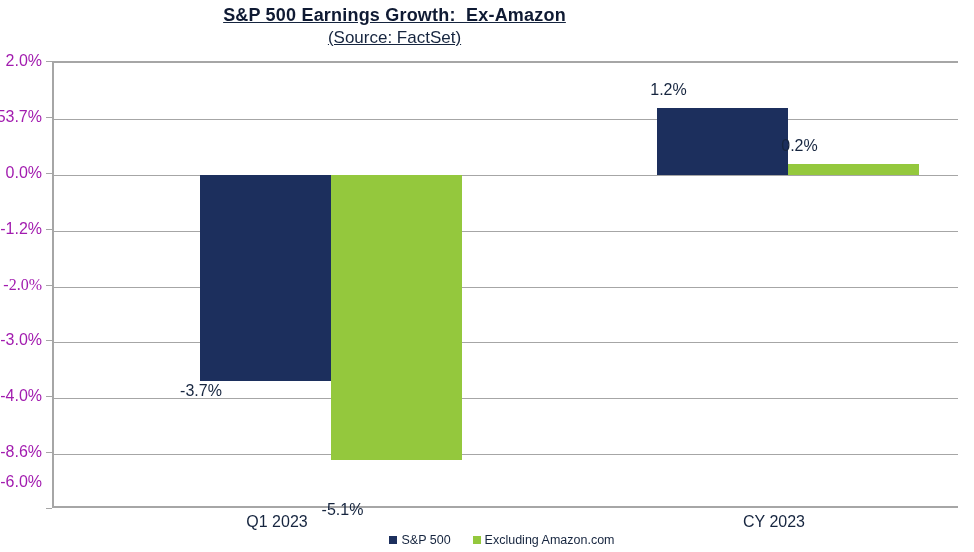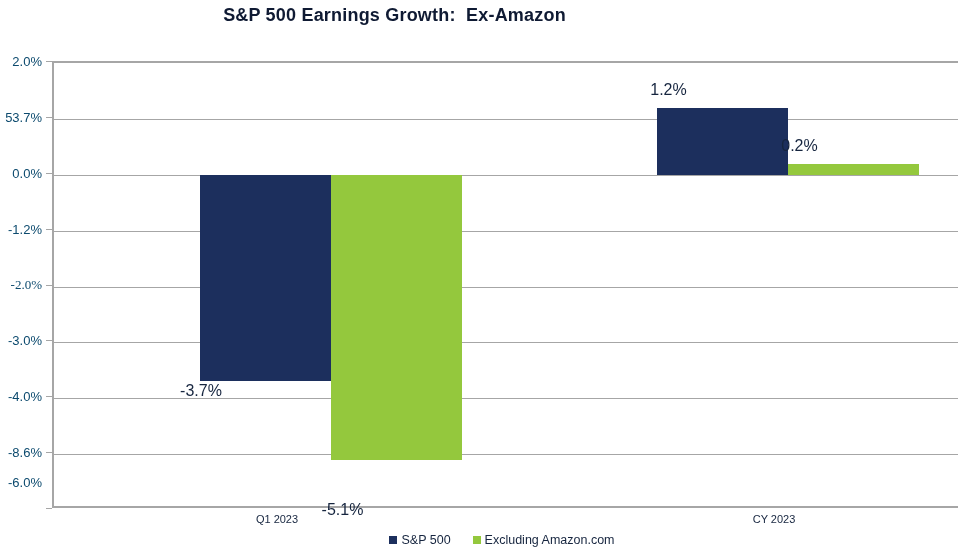--- a/index.html
+++ b/index.html
@@ -16,20 +16,21 @@
     position: relative;
   }
 
   
   #title-block {
     position: absolute;
     left: 0;
     top: 5px;
     width: 789px;
     text-align: center;
+    text-decoration: underline;
   }
   #chart-title {
     font-size: 18px;
     font-weight: bold;
     letter-spacing: 0.2px;
     color: #0f1a33;
     line-height: 21px;
     white-space: pre;
   }
   #chart-subtitle {
@@ -68,31 +69,31 @@
     width: 6px;
     height: 0;
     border-top: 1px solid #a6a6a6;
     left: 46px;
   }
 
   
   .ytick-label {
     position: absolute;
     right: 932px;  
-    font-size: 13px;
-    color: #0c4a6e;
+    font-size: 16px;
+    color: #a21caf;
     text-align: right;
     white-space: nowrap;
     transform: translateY(-50%);
   }
 
   .xtick-label {
     position: absolute;
     top: 513px;
-    font-size: 11px;
+    font-size: 16px;
     color: #16253f;
     text-align: center;
     white-space: nowrap;
     transform: translateX(-50%);
   }
 
   
   .bar {
     position: absolute;
   }
@@ -130,20 +131,21 @@
     font-size: 12.5px;
     color: #16253f;
     white-space: nowrap;
   }
 </style>
 </head>
 <body>
 
 <div id="title-block">
   <div id="chart-title">S&amp;P 500 Earnings Growth:  Ex-Amazon</div>
+  <div id="chart-subtitle">(Source: FactSet)</div>
 </div>
 
 <div id="plot-frame">
   <div id="gridlines">
       <div class="gridline" style="top: 55.875px;"></div>
       <div class="gridline" style="top: 111.75px;"></div>
       <div class="gridline" style="top: 167.625px;"></div>
       <div class="gridline" style="top: 223.5px;"></div>
       <div class="gridline" style="top: 279.375px;"></div>
       <div class="gridline" style="top: 335.25px;"></div>

